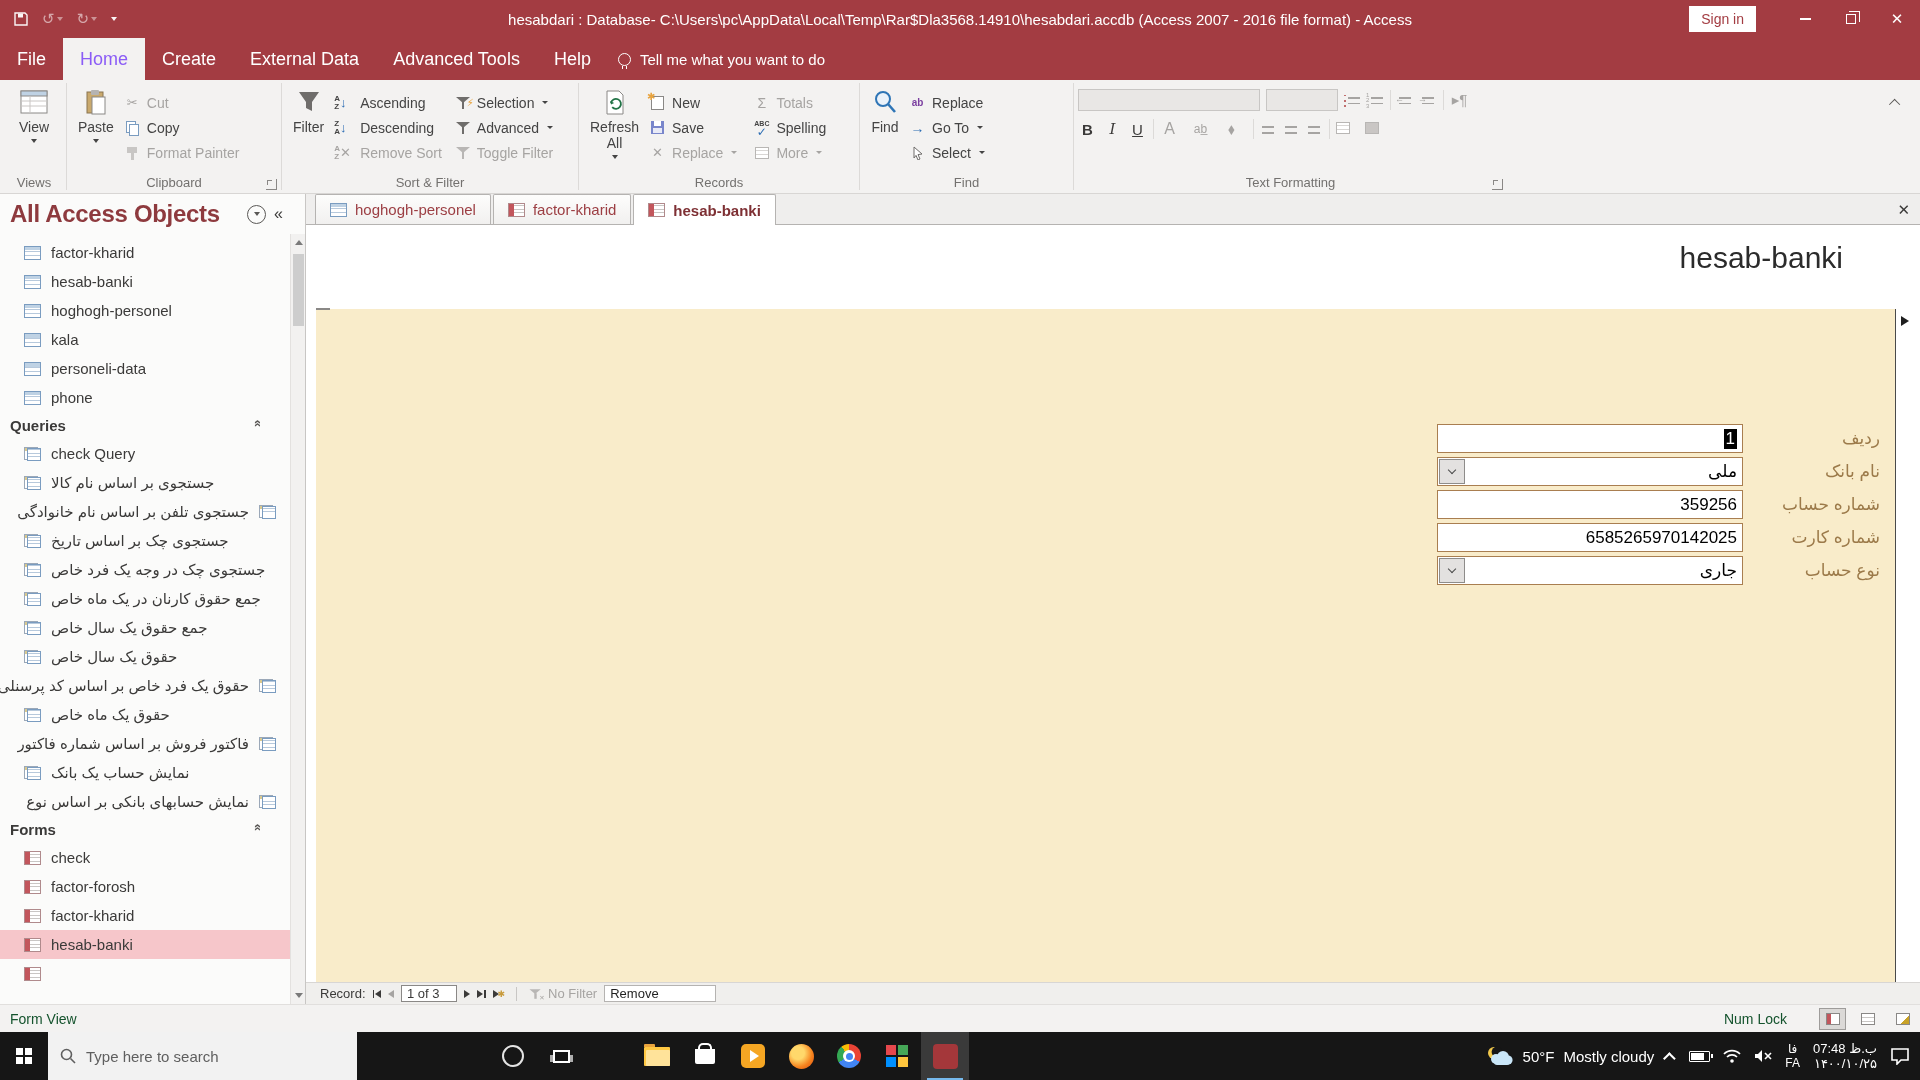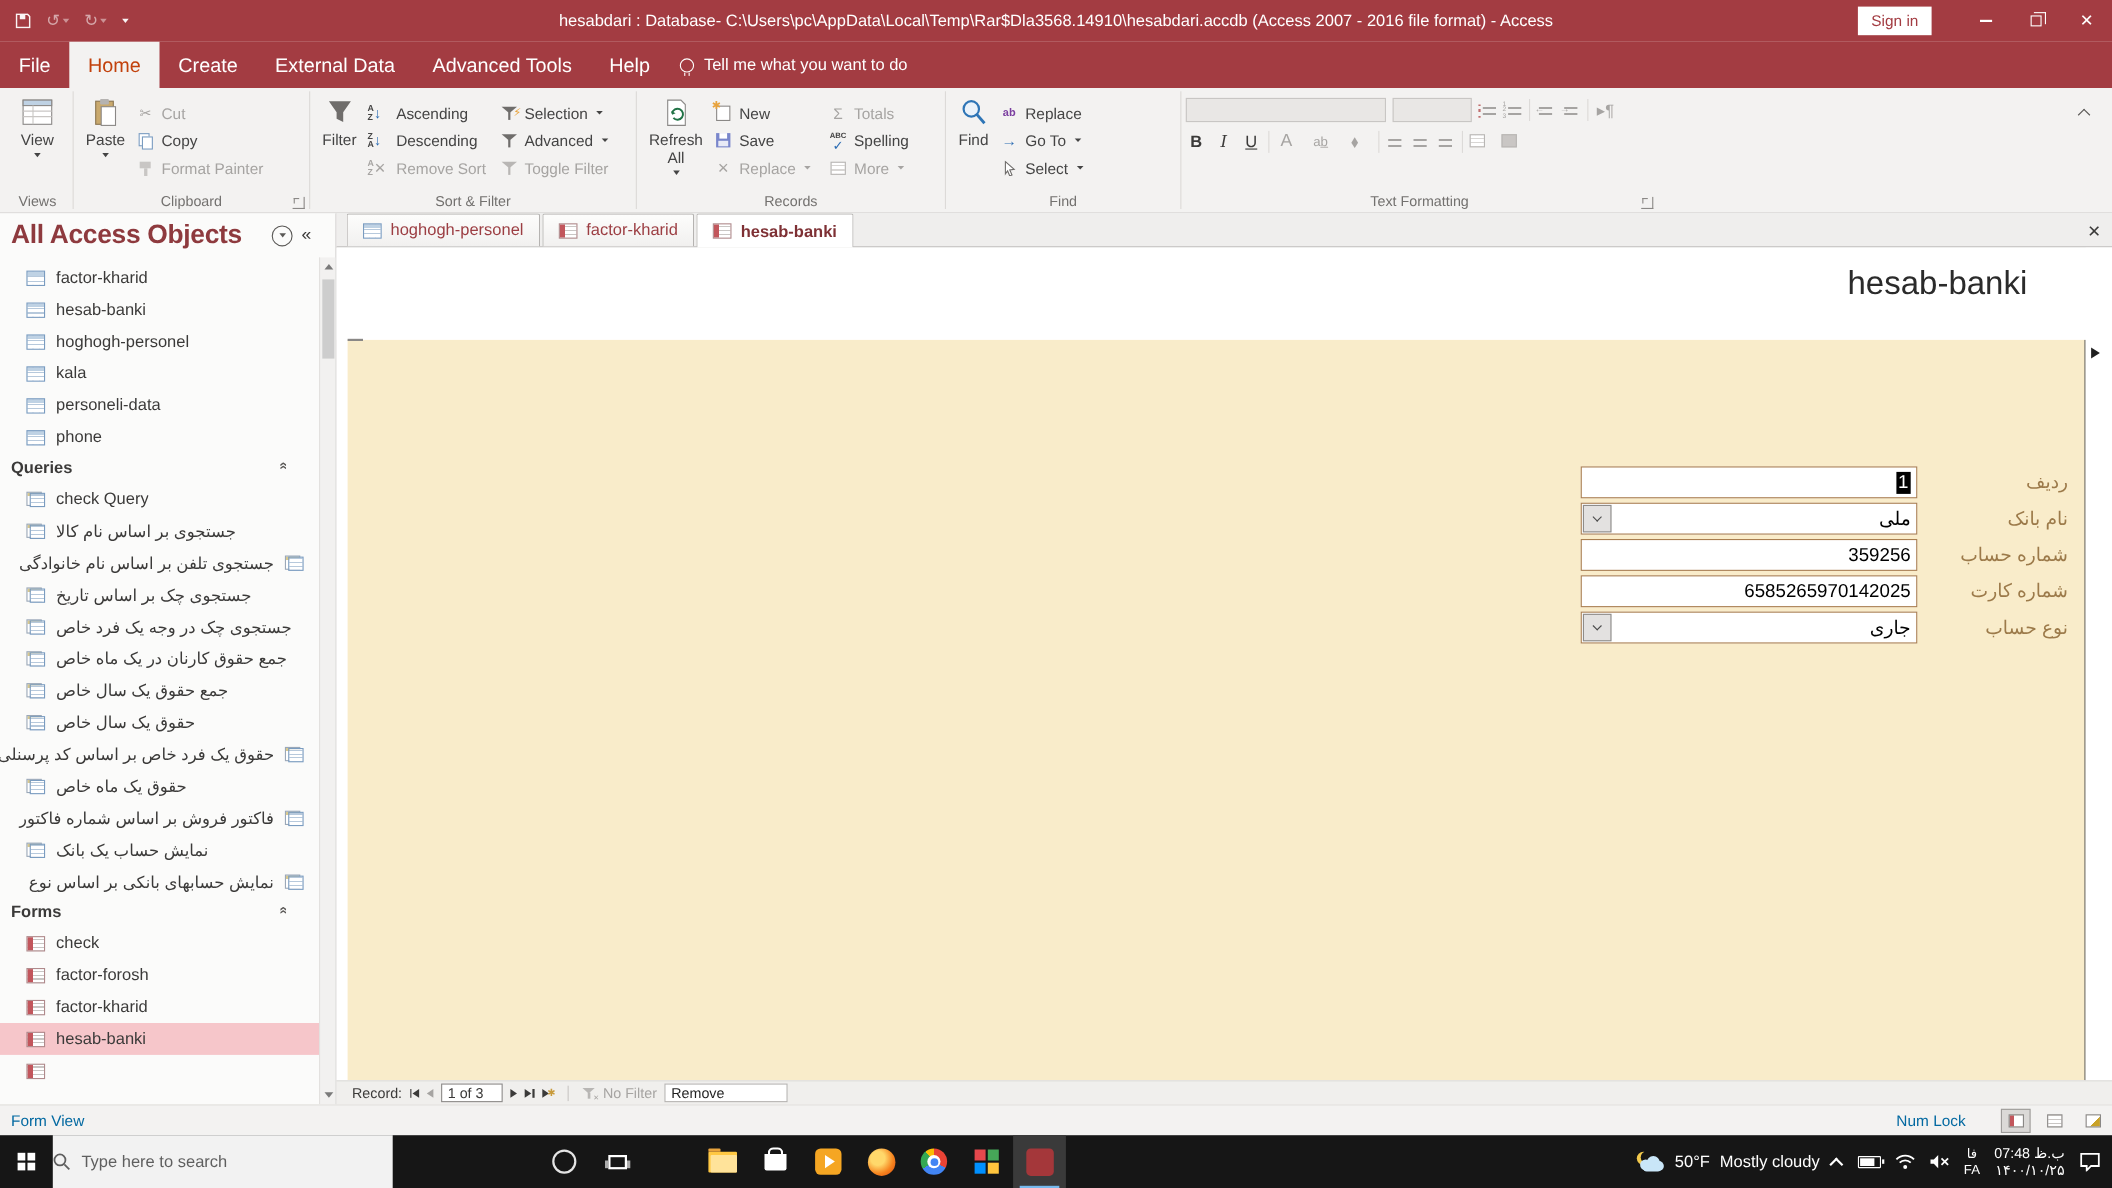--- a/index.html
+++ b/index.html
@@ -17,21 +17,21 @@
   .signin{background:#fff;color:#A33C42;font-size:14px;padding:5px 12px;margin-right:26px}
   .winbtn{width:46px;height:100%;display:flex;align-items:center;justify-content:center;font-size:15px}
   .minbar{width:11px;height:2px;background:#fff}
   .restore{width:10px;height:10px;border:1.5px solid #fff;position:relative}
   .restore::before{content:"";position:absolute;left:2px;top:-4px;width:10px;height:10px;border:1.5px solid #fff;border-left:none;border-bottom:none}
   .tri-s{width:0;height:0;border-left:3.5px solid transparent;border-right:3.5px solid transparent;border-top:4px solid #fff}
 
   
   .menubar{position:absolute;left:0;top:38px;right:0;height:42px;background:#A33C42;display:flex;align-items:stretch;color:#fff}
   .rtab{display:flex;align-items:center;padding:0 17px;font-size:18px}
-  .rtab.active{background:#F3F2F1;color:#c2410c}
+  .rtab.active{background:#F3F2F1;color:#8b5cf6}
   .tellme{display:flex;align-items:center;gap:9px;margin-left:10px;font-size:15px}
   .bulb{width:13px;height:13px;border:1.6px solid #fff;border-radius:50%;position:relative}
   .bulb::after{content:"";position:absolute;left:3.2px;bottom:-4px;width:3px;height:3px;border-left:1.6px solid #fff;border-right:1.6px solid #fff}
 
   
   .ribbon{position:absolute;left:0;top:80px;right:0;height:114px;background:#F3F2F1;border-bottom:1px solid #D8D6D4;display:flex;align-items:stretch;padding:0 2px}
   .rgroup{position:relative;display:flex;align-items:flex-start;padding:5px 4px 22px 4px;flex:none}
   .glabel{position:absolute;bottom:3px;left:0;right:0;text-align:center;font-size:13px;color:#73716F;white-space:nowrap}
   .launcher{position:absolute;bottom:3px;right:4px;width:11px;height:11px;border-left:1px solid #8A8886;border-top:1px solid #8A8886;transform:rotate(180deg)}
   .launcher::after{content:"";position:absolute;right:1px;bottom:1px;width:4px;height:4px;border-right:1.5px solid #8A8886;border-bottom:1.5px solid #8A8886}
@@ -155,35 +155,35 @@
   .vbar{width:1.5px;height:8px;background:#3B3A39}
   .rb-pos{width:56px;height:17px;background:#fff;border:1px solid #8A8886;display:flex;align-items:center;padding-left:5px}
   .rb-star{color:#C89B3C;font-size:9px;margin-left:-2px}
   .rb-sep{width:1px;height:14px;background:#C8C6C4;margin:0 4px}
   .rb-nofilter{display:flex;align-items:center;gap:5px;color:#A6A4A2}
   .funnel.tiny{transform:scale(.8)}
   .fx{position:absolute;right:-4px;bottom:-2px;font-size:8px;color:#A6A4A2}
   .rb-search{width:112px;height:17px;background:#fff;border:1px solid #B5B3B1;display:flex;align-items:center;padding-left:5px;color:#1F1F1F}
 
   
-  .statusbar{position:absolute;left:0;right:0;bottom:48px;height:28px;background:#F3F2F1;border-top:1px solid #E1DFDD;display:flex;align-items:center;font-size:14px;color:#0369a1;padding:0 4px 0 10px}
+  .statusbar{position:absolute;left:0;right:0;bottom:48px;height:28px;background:#F3F2F1;border-top:1px solid #E1DFDD;display:flex;align-items:center;font-size:14px;color:#14532d;padding:0 4px 0 10px}
   .sb-right{margin-left:auto;display:flex;align-items:center;gap:8px}
   .sb-numlock{margin-right:24px}
   .sb-view{width:27px;height:22px;display:flex;align-items:center;justify-content:center;border:1px solid transparent}
   .sb-view.active{background:#DBD9D7;border-color:#9E9C9A}
   .sb-ic{width:14px;height:12px;border:1px solid #8A8886;background:repeating-linear-gradient(0deg,#fff 0 2.5px,#C9C6C4 2.5px 3.5px)}
   .sb-ic.formish{background:linear-gradient(90deg,#C2565C 0 4px,#fff 4px)}
   .sb-ic.pencil{background:linear-gradient(135deg,#fff 60%,#C9A227 60%)}
 
   
   .taskbar{position:absolute;left:0;right:0;bottom:0;height:48px;background:#161616;display:flex;align-items:center;color:#fff}
   .tb-start{width:48px;height:48px;display:flex;align-items:center;justify-content:center}
   .win-logo{display:grid;grid-template-columns:7px 7px;grid-template-rows:7px 7px;gap:2px}
   .win-logo i{background:#fff}
-  .tb-search{width:309px;height:48px;background:#F2F2F2;display:flex;align-items:center;gap:10px;padding-left:0;color:#5F5F5F;font-size:15px}
+  .tb-search{width:309px;height:48px;background:#F2F2F2;display:flex;align-items:center;gap:10px;padding-left:12px;color:#5F5F5F;font-size:15px}
   .tb-icons{display:flex;align-items:center;margin-left:132px}
   .tb-btn{width:48px;height:48px;display:flex;align-items:center;justify-content:center;position:relative}
   .tb-btn.active{background:#3A3A3A}
   .tb-btn.active::after{content:"";position:absolute;left:6px;right:6px;bottom:0;height:2px;background:#76B9ED}
   .k-cortana .sh{width:22px;height:22px;border:2.5px solid #E4E4E4;border-radius:50%}
   .k-task-view .sh{width:17px;height:13px;border:2px solid #fff;box-shadow:-6px 2px 0 -3px rgba(255,255,255,.65),6px 2px 0 -3px rgba(255,255,255,.65)}
   .k-edge .sh{font-size:27px;font-weight:bold;color:#3FA9E0;font-family:"DejaVu Serif",serif;line-height:24px}
   .k-file-explorer .sh{width:26px;height:19px;background:#FFC843;position:relative;border-radius:1px}
   .k-file-explorer .sh::before{content:"";position:absolute;left:0;top:-3px;width:11px;height:3px;background:#E8A33D;border-radius:1px 1px 0 0}
   .k-file-explorer .sh::after{content:"";position:absolute;left:2px;top:3px;right:0;bottom:0;background:#FFE39A;border-radius:1px}

